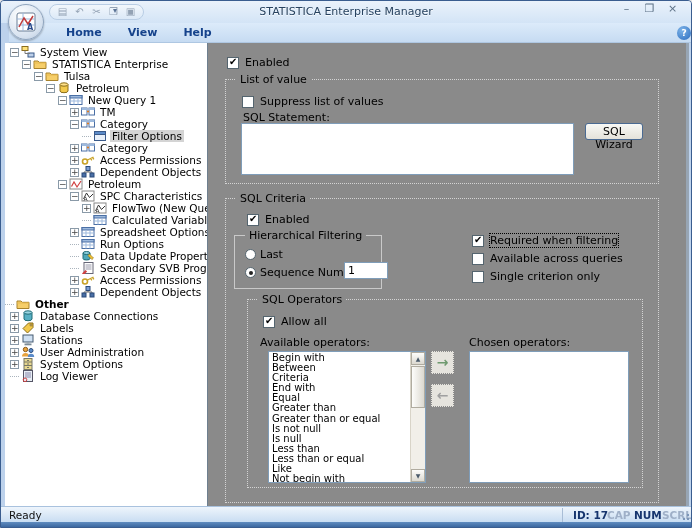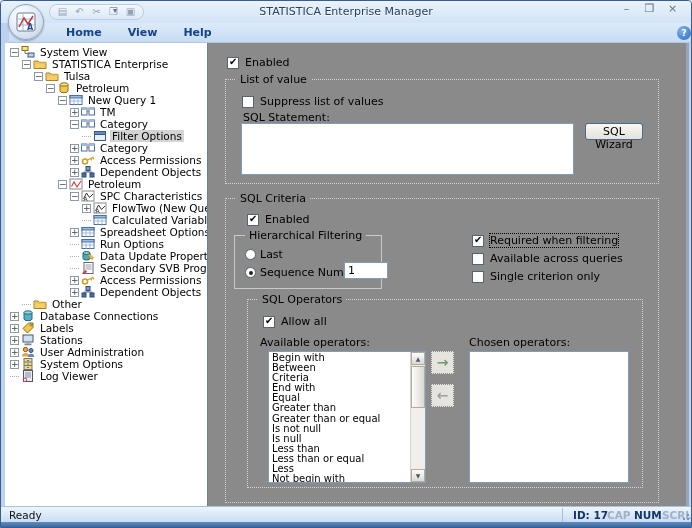--- a/index.html
+++ b/index.html
@@ -340,21 +340,21 @@
           <span class="ticon">
             <svg width="14" height="12">
               <path d="M7 4.5 V6 M3 7 V6 H11 V7" stroke="#666" fill="none"></path>
               <rect x="5" y="0.5" width="4" height="4" fill="#7b9bd0" stroke="#2a4a7a"></rect>
               <rect x="1" y="7" width="4" height="4" fill="#4a6fa5" stroke="#2a4a7a"></rect>
               <rect x="9" y="7" width="4" height="4" fill="#4a6fa5" stroke="#2a4a7a"></rect>
             </svg>
           </span>
           <span class="tlabel">Dependent Objects</span>
         </div>
-        <div class="trow" style="padding-left: 17px;">
+        <div class="trow" style=" font-weight: bold;">
           <span class="stub"></span>
           <span class="ticon">
             <svg width="14" height="12">
               <path d="M1 3 h4 l1.3 1.3 H13 V10.5 H1 Z" fill="#f6ce69" stroke="#a9832c"></path>
               <path d="M1 5 H13" stroke="#e7b94f"></path>
             </svg>
           </span>
           <span class="tlabel">Other</span>
         </div>
         <div class="trow" style="padding-left: 5px;">
@@ -486,21 +486,21 @@
                 <div class="litem">Between</div>
                 <div class="litem">Criteria</div>
                 <div class="litem">End with</div>
                 <div class="litem">Equal</div>
                 <div class="litem">Greater than</div>
                 <div class="litem">Greater than or equal</div>
                 <div class="litem">Is not null</div>
                 <div class="litem">Is null</div>
                 <div class="litem">Less than</div>
                 <div class="litem">Less than or equal</div>
-                <div class="litem">Less</div>
+                <div class="litem">Like</div>
                 <div class="litem">Not begin with</div>
               </div>
             <div class="vscroll">
               <div class="sbtn" style="top:0">▲</div>
               <div class="sthumb"></div>
               <div class="sbtn" style="bottom:0">▼</div>
             </div>
           </div>
 
           <div class="movebtn" style="left:183px;top:51px;color:#6f9a6f">→</div>

